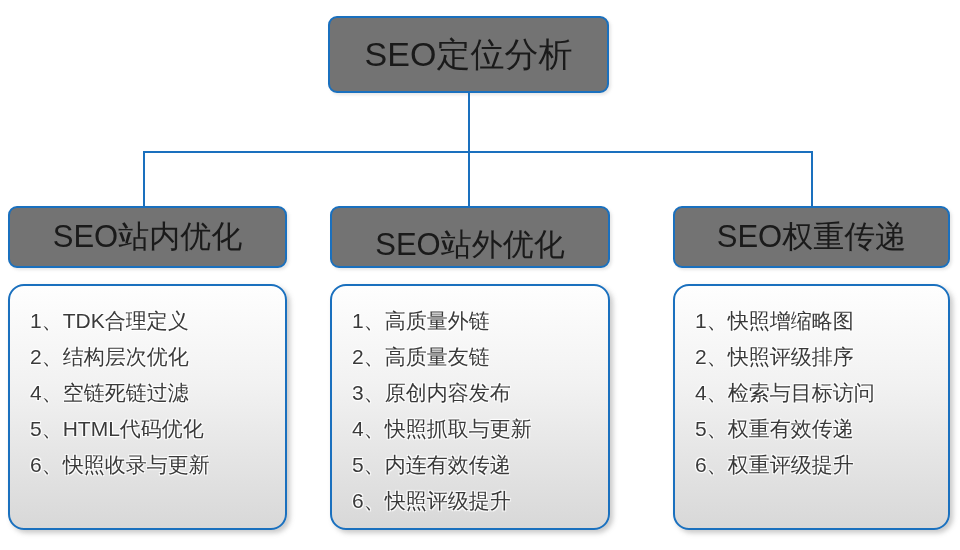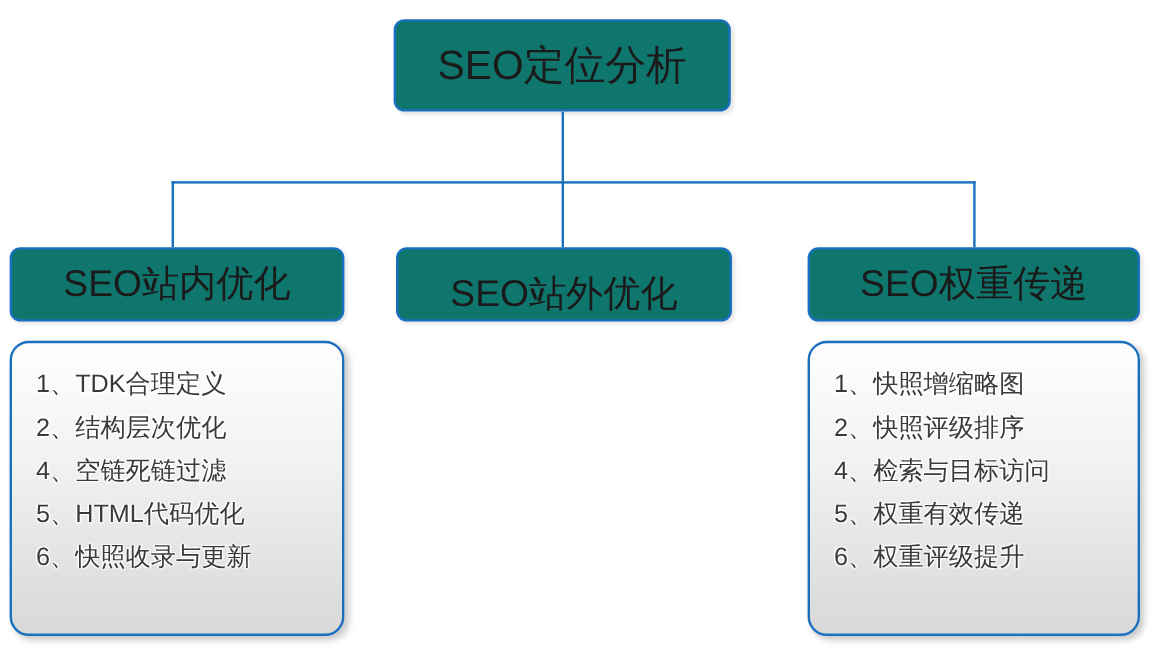--- a/index.html
+++ b/index.html
@@ -2,21 +2,21 @@
 <html style="--accent: #1a70be;"><head>
 <meta charset="utf-8">
 <style>
   html,body{margin:0;padding:0;background:#ffffff;}
   :root{--accent:#1a70be;}
   .canvas{
     position:relative;width:960px;height:550px;background:#ffffff;overflow:hidden;
     font-family:"Liberation Sans","DejaVu Sans",sans-serif;
   }
   .node{
-    position:absolute;box-sizing:border-box;background:#0f766e;
+    position:absolute;box-sizing:border-box;background:#737373;
     border:2px solid var(--accent);border-radius:9px;
     display:flex;align-items:center;justify-content:center;
     color:#1a1a1a;
   }
   .root-box{left:328px;top:16px;width:281px;height:77px;font-size:34px;
     box-shadow:2px 2px 3px rgba(120,120,120,0.18);}
   .header-box{top:206px;height:62px;font-size:31px;
     box-shadow:2px 2px 3px rgba(120,120,120,0.18);}
   .list-box{
     position:absolute;box-sizing:border-box;top:284px;height:246px;
@@ -61,20 +61,30 @@
       <li>2、结构层次优化</li>
       <li>4、空链死链过滤</li>
       <li>5、HTML代码优化</li>
       <li>6、快照收录与更新</li>
     </ul>
   </div>
 
   <div class="node header-box col1">
     <span>SEO站外优化</span>
   </div>
+  <div class="list-box col1">
+    <ul class="list">
+      <li>1、高质量外链</li>
+      <li>2、高质量友链</li>
+      <li>3、原创内容发布</li>
+      <li>4、快照抓取与更新</li>
+      <li>5、内连有效传递</li>
+      <li>6、快照评级提升</li>
+    </ul>
+  </div>
 
   <div class="node header-box col2">
     <span>SEO权重传递</span>
   </div>
   <div class="list-box col2">
     <ul class="list">
       <li>1、快照增缩略图</li>
       <li>2、快照评级排序</li>
       <li>4、检索与目标访问</li>
       <li>5、权重有效传递</li>

